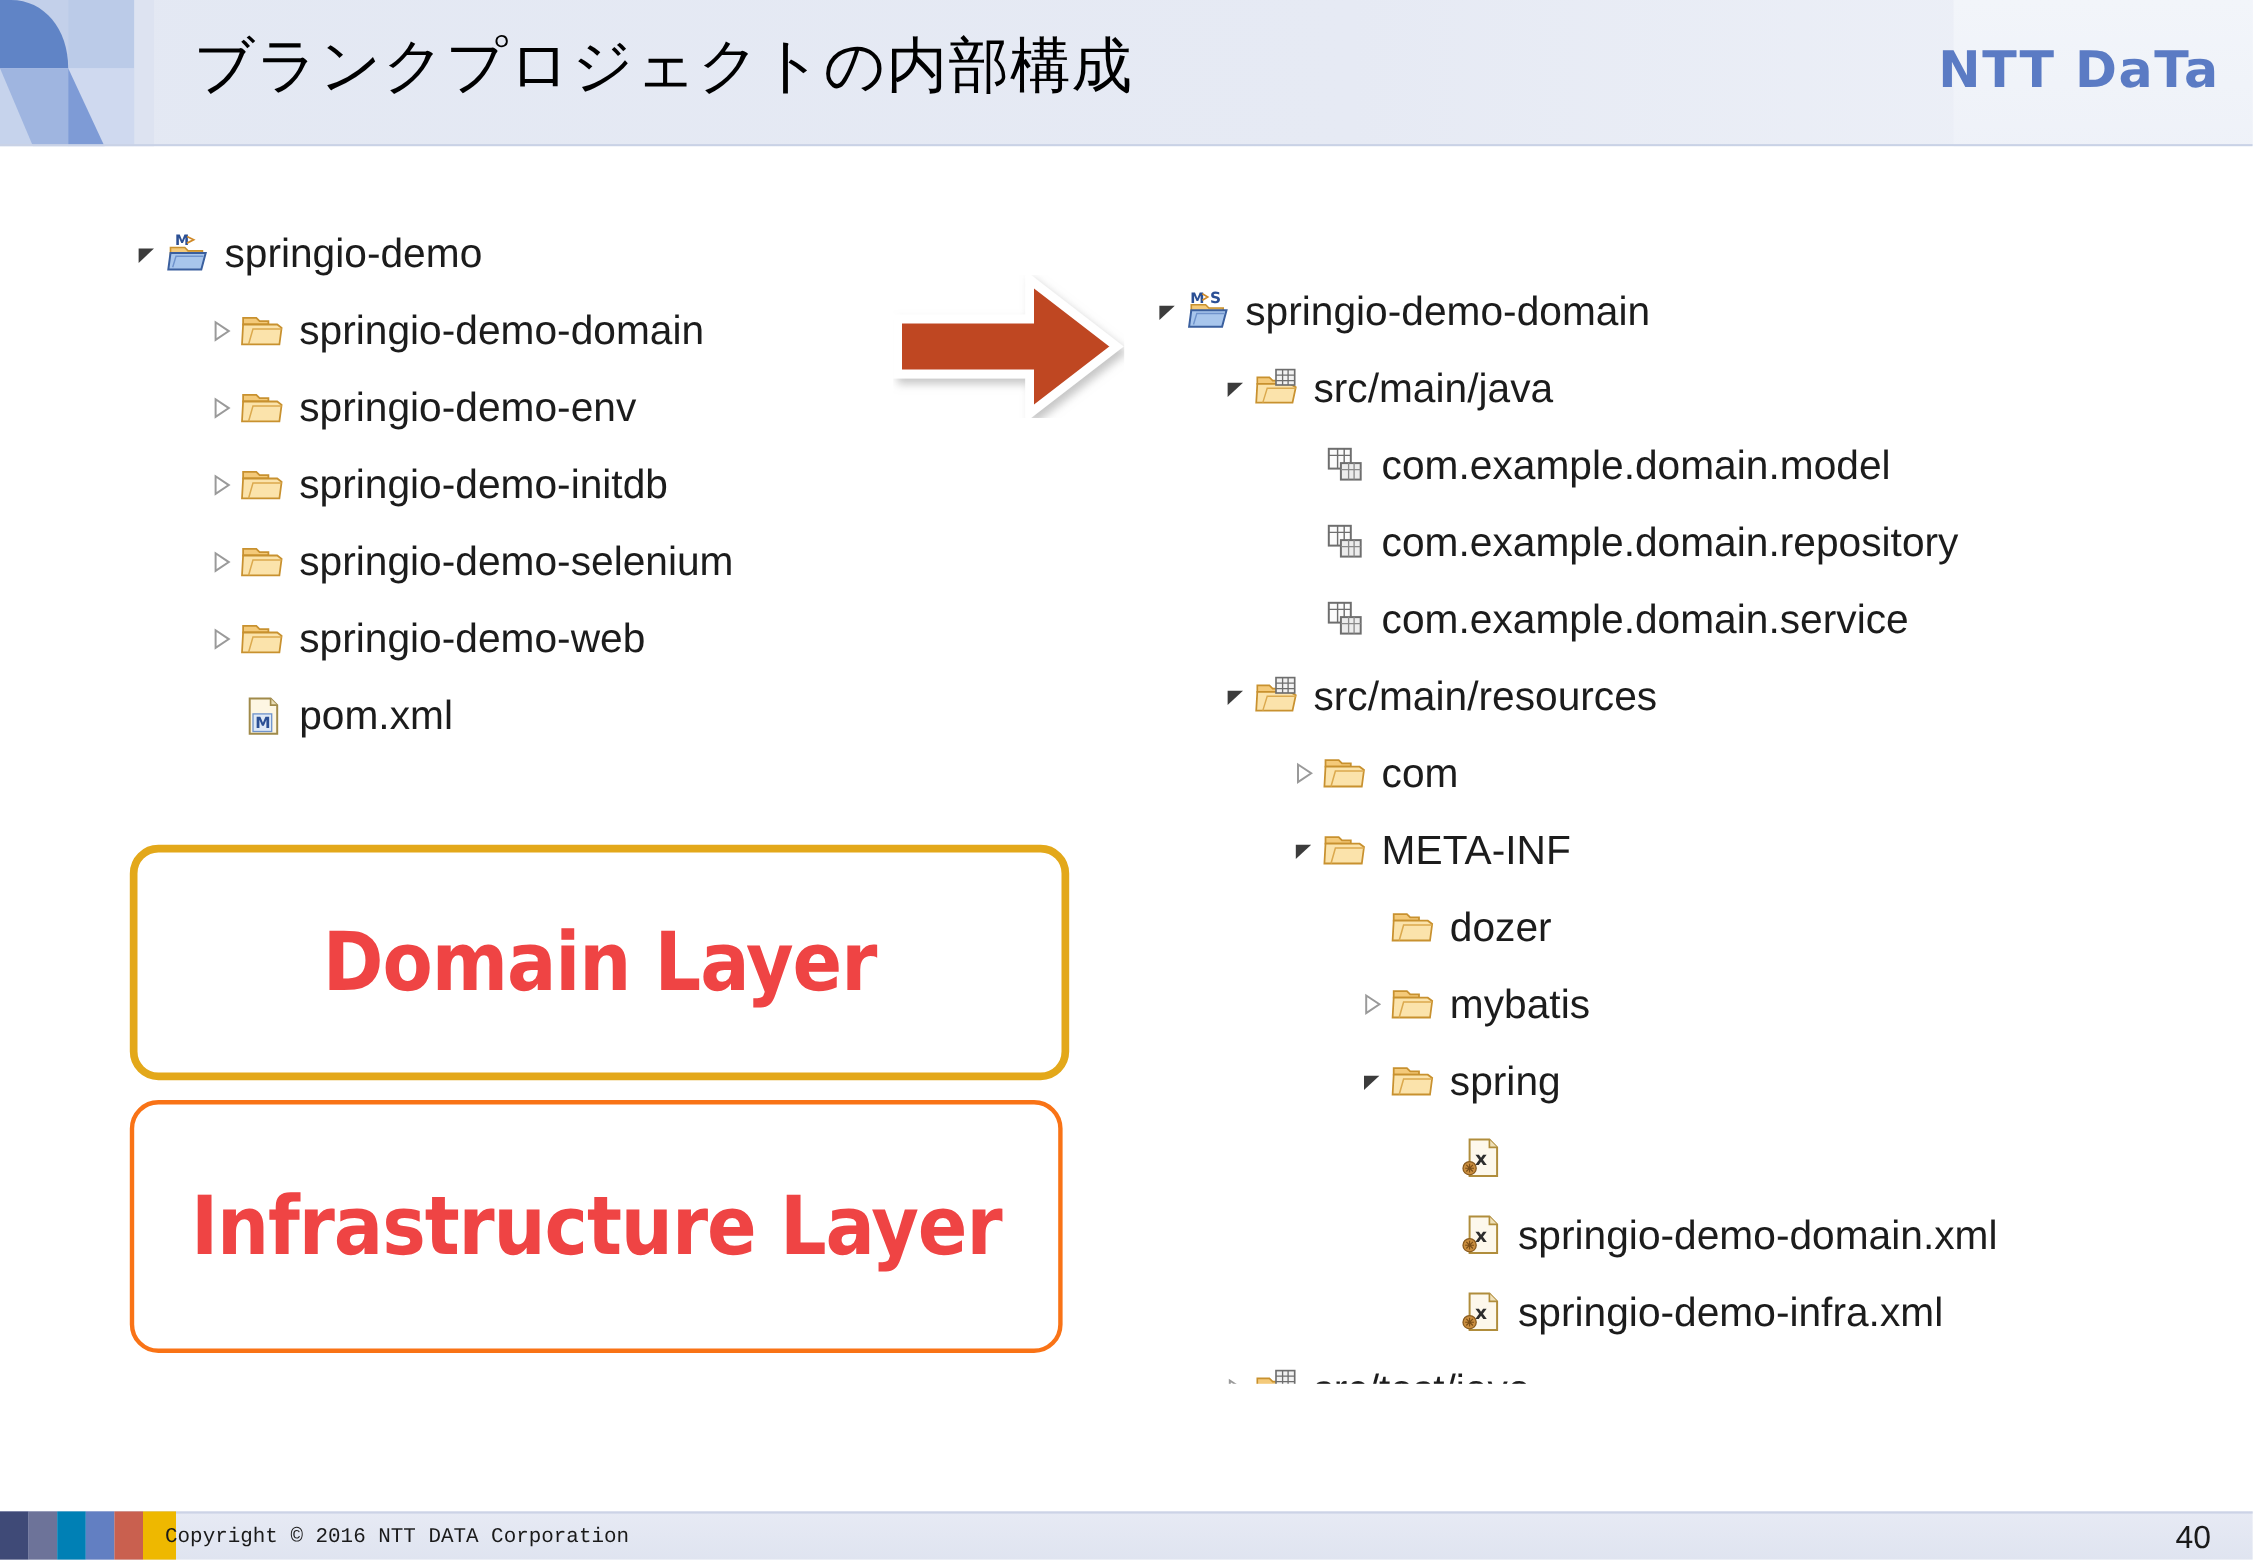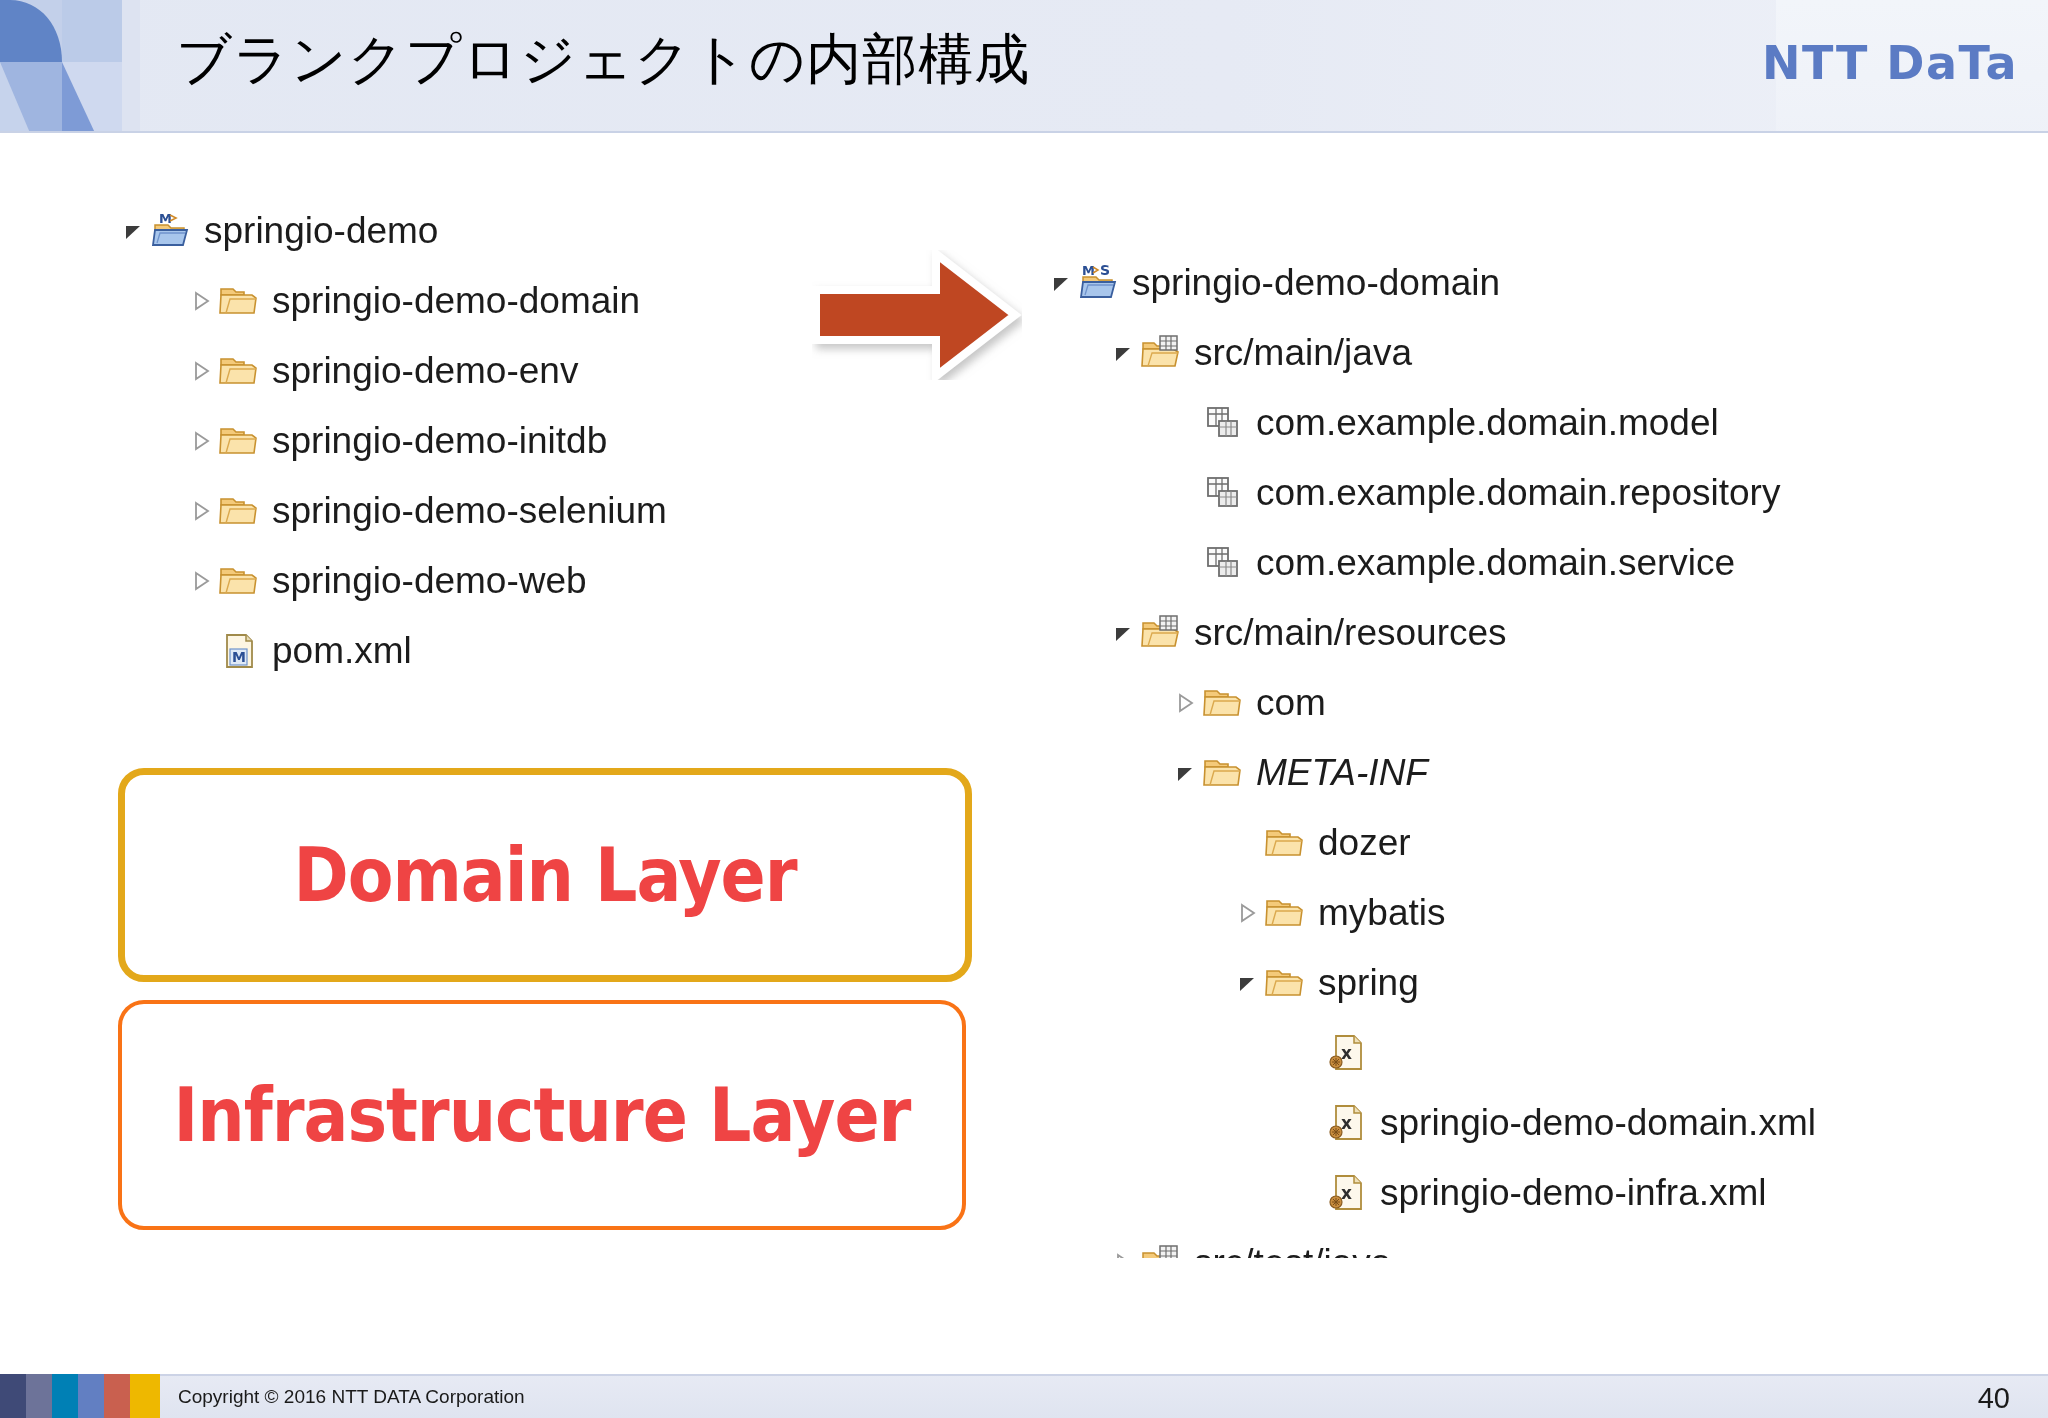--- a/index.html
+++ b/index.html
@@ -82,23 +82,23 @@
   .footer{
     position:absolute;left:0;bottom:0;width:2048px;height:44px;
     background:linear-gradient(to bottom,#e7eaf4,#dfe4f0);
   }
   .footer-top-line{
     position:absolute;left:0;top:0;width:2048px;height:2px;background:#ccd3e6;
   }
   .footer-bars{position:absolute;left:0;top:0;height:44px;display:flex;}
   .footer-bars span{display:block;height:44px;}
   .copyright{
-    position:absolute;left:178px;top:12px;
+    position:absolute;left:150px;top:12px;
     font-size:19px;color:#1a1a1a;white-space:nowrap;
-    font-family:Liberation Sans, sans-serif;
+    font-family:Liberation Mono, monospace;
   }
   .page-num{
     position:absolute;right:38px;top:8px;
     font-size:29px;color:#1a1a1a;
     font-family:"Liberation Sans","DejaVu Sans",sans-serif;
   }
 </style>
 </head>
 <body>
 
@@ -346,21 +346,21 @@
       <span class="icon">
         <svg width="42" height="42" viewBox="0 0 42 42">
           <path d="M3 12 L3 9 L15 9 L18 12 L26 12 L26 15 L3 15 Z" fill="#f4ca7a" stroke="#c8912f" stroke-width="1.6"></path>
           <path d="M3 15 L31 15 L38 15 L38 18 L34 18 L31 14" fill="none"></path>
           <path d="M3 15 L34 15 L38 18 L36 33 L2 33 Z" fill="#fbe3ab" stroke="#c8912f" stroke-width="1.6"></path>
           <path d="M8 33 L12 19 L38 19" fill="none" stroke="#dba94e" stroke-width="1.4"></path>
         </svg>
       </span>
       <span class="node-label">com</span>
     </div>
-    <div class="tree-row" style="padding-left: 124px; font-style: italic;">
+    <div class="tree-row" style="padding-left: 124px;">
       <span class="twisty">
         <svg width="22" height="22" viewBox="0 0 22 22">
           <path d="M4 6 L18 6 L4 19 Z" fill="#3c3c3c"></path>
         </svg>
       </span>
       <span class="icon">
         <svg width="42" height="42" viewBox="0 0 42 42">
           <path d="M3 12 L3 9 L15 9 L18 12 L26 12 L26 15 L3 15 Z" fill="#f4ca7a" stroke="#c8912f" stroke-width="1.6"></path>
           <path d="M3 15 L31 15 L38 15 L38 18 L34 18 L31 14" fill="none"></path>
           <path d="M3 15 L34 15 L38 18 L36 33 L2 33 Z" fill="#fbe3ab" stroke="#c8912f" stroke-width="1.6"></path>

